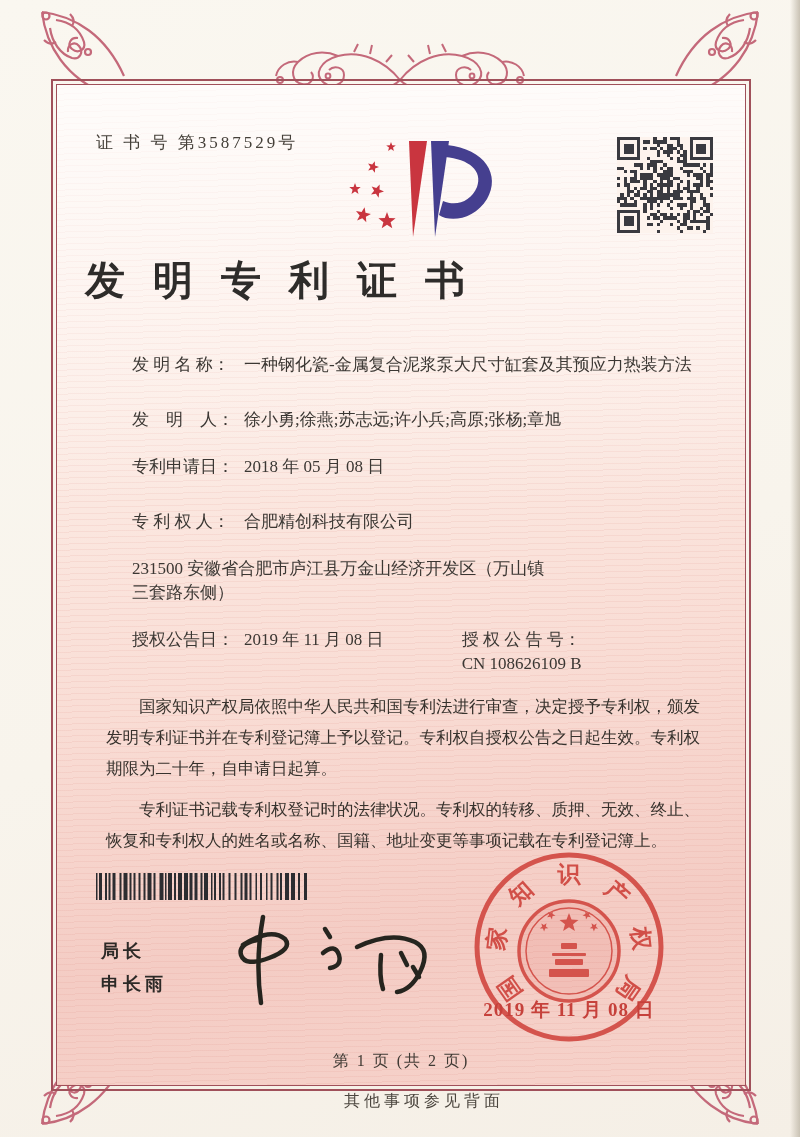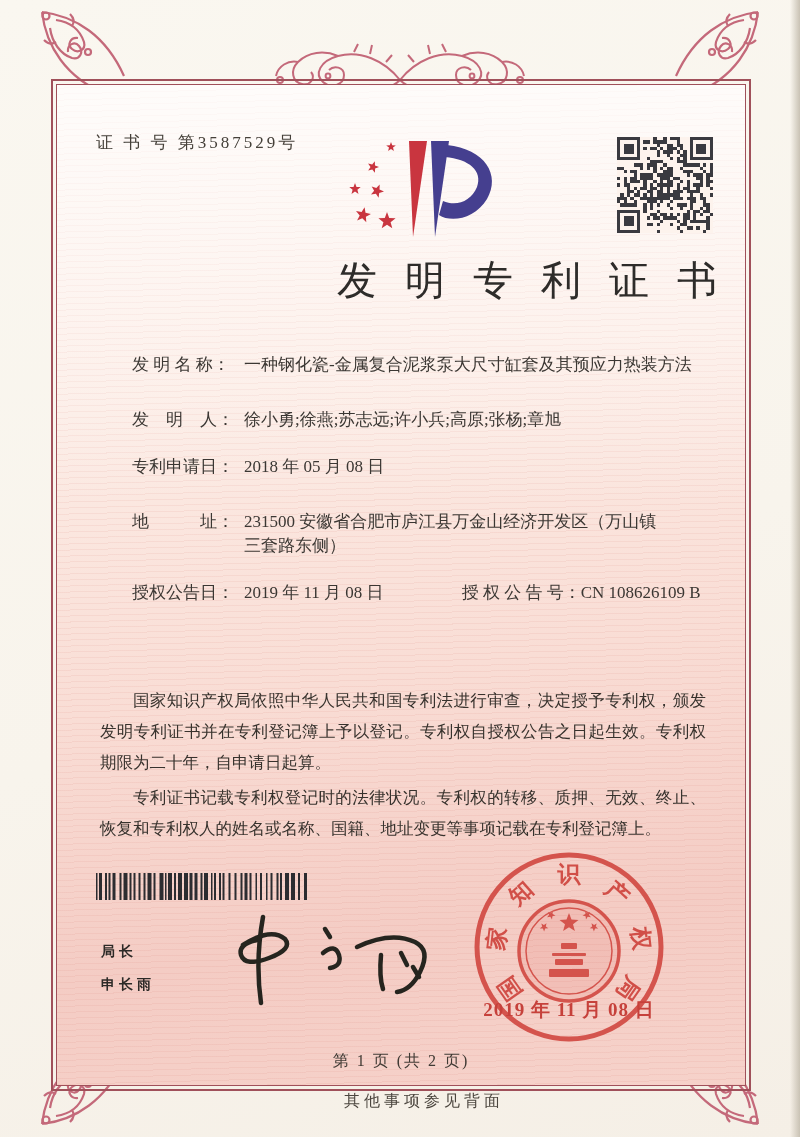--- a/index.html
+++ b/index.html
@@ -17,41 +17,41 @@
          background:repeating-linear-gradient(-1.5deg,rgba(213,116,106,.10) 0 1px,rgba(255,255,255,0) 1px 6px);}
   .frame::after{content:"";position:absolute;inset:0;
          background:linear-gradient(rgba(255,255,255,.75) 0%,rgba(255,255,255,0) 42%);}
   .content{position:absolute;inset:0;z-index:2;}
 
   .cert-no{position:absolute;left:39px;top:46px;font-size:17px;letter-spacing:3px;color:#454039;}
 
   .qr{position:absolute;left:560px;top:52px;width:96px;height:96px;}
   .logo{position:absolute;left:282px;top:48px;width:172px;height:112px;}
 
-  .title{position:absolute;left:0;top:168px;width:100%;text-align:right;
-         font-size:40px;font-weight:400;color:#2e2c2a;letter-spacing:28px;text-indent:28px;}
+  .title{position:absolute;left:0;top:168px;width:100%;text-align:left;
+         font-size:40px;font-weight:700;color:#2e2c2a;letter-spacing:28px;text-indent:28px;}
 
   
   .fields{position:absolute;left:39px;top:268px;width:612px;font-size:17px;line-height:24px;color:#3b3733;}
   .row{display:flex;margin-bottom:23px;margin-left:36px;}
   .row.sp-lg{margin-bottom:31px;}
   .row .lbl{flex:0 0 112px;white-space:pre;}
   .row .val{white-space:pre-wrap;}
   .row .val .v2{display:block;}
-  .grant-pair2{margin-left:78px;display:flex;}
+  .grant-pair2{margin-left:78px;display:flex;flex-direction:column;}
   .grant-pair2 .lbl2{white-space:pre;}
 
   .paras{position:absolute;left:39px;top:596px;width:614px;font-size:16.5px;line-height:31px;
          color:#37322d;text-align:justify;}
-  .paras p{margin:4px;text-indent:2em;}
+  .paras p{margin:10px;text-indent:2em;}
 
   .barcode{position:absolute;left:39px;top:788px;width:216px;height:27px;}
 
   .officer{position:absolute;left:44px;top:850px;font-family:"Liberation Sans","DejaVu Sans",sans-serif;
-           font-size:14px;font-weight:700;color:#2d2a27;letter-spacing:4px;line-height:33px;}
+           font-size:18px;font-weight:700;color:#2d2a27;letter-spacing:4px;line-height:33px;}
   .signature{position:absolute;left:148px;top:818px;width:240px;height:110px;}
 
   .seal{position:absolute;left:412px;top:762px;width:200px;height:200px;opacity:.92;}
   .seal-date{position:absolute;left:400px;top:912px;width:224px;text-align:center;
              font-size:19px;font-weight:700;color:#c6413b;letter-spacing:1px;}
 
   .page-foot{position:absolute;left:0;top:966px;width:100%;text-align:center;
              font-size:16px;color:#403a34;letter-spacing:2px;}
 
   .back-note{position:absolute;left:0;top:1091px;width:100%;text-align:center;
@@ -468,21 +468,24 @@
         </div>
         <div class="row">
           <span class="lbl">发　明　人：</span>
           <span class="val">徐小勇;徐燕;苏志远;许小兵;高原;张杨;章旭</span>
         </div>
         <div class="row sp-lg">
           <span class="lbl">专利申请日：</span>
           <span class="val">2018 年 05 月 08 日</span>
         </div>
         <div class="row">
-          <span class="lbl">地　　　址：</span>
+          <span class="lbl">专 利 权 人：</span>
+          <span class="val">合肥精创科技有限公司</span>
+        </div>
+        <div class="row">
           <span class="val"><span>231500 安徽省合肥市庐江县万金山经济开发区（万山镇</span><span class="v2">三套路东侧）</span></span>
         </div>
         <div class="row">
           <span class="lbl">授权公告日：</span>
           <span class="val">2019 年 11 月 08 日</span>
           <span class="grant-pair2">
             <span class="lbl2">授 权 公 告 号：</span>
             <span class="val">CN 108626109 B</span>
           </span>
         </div>

